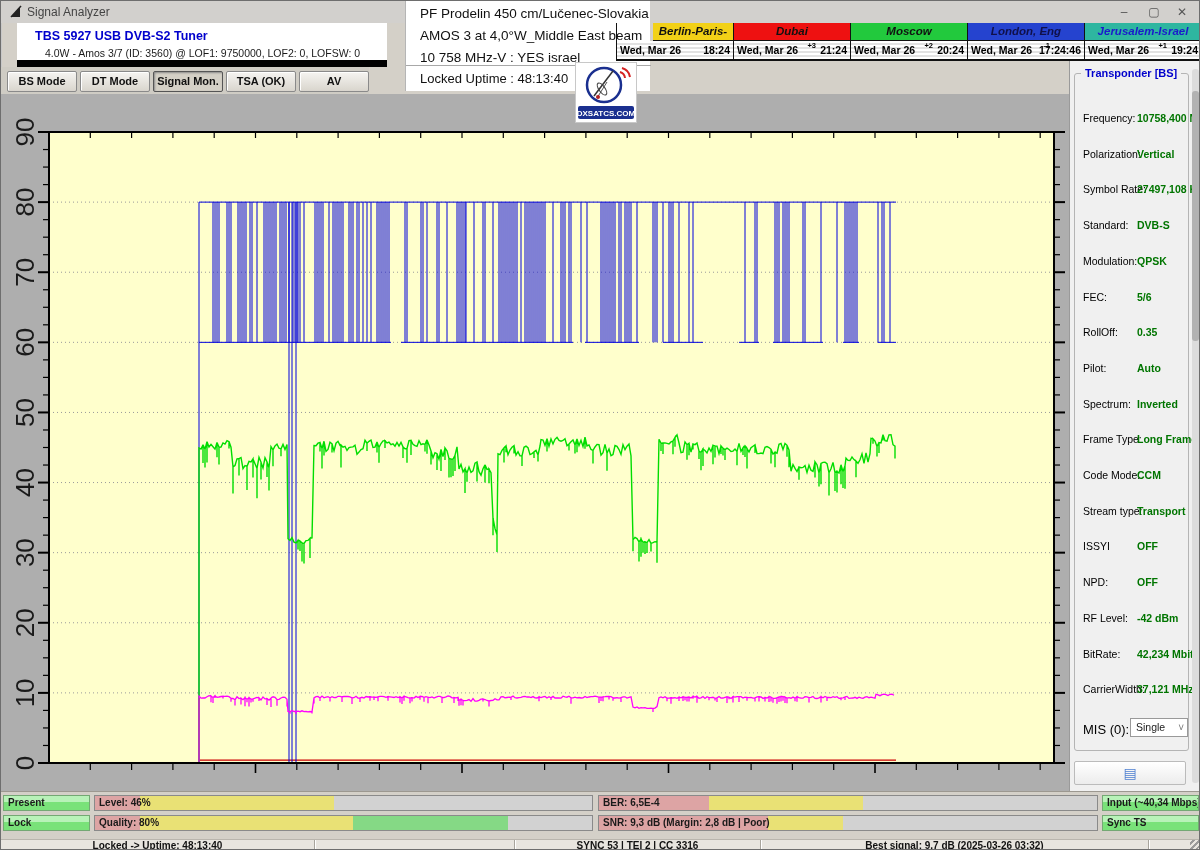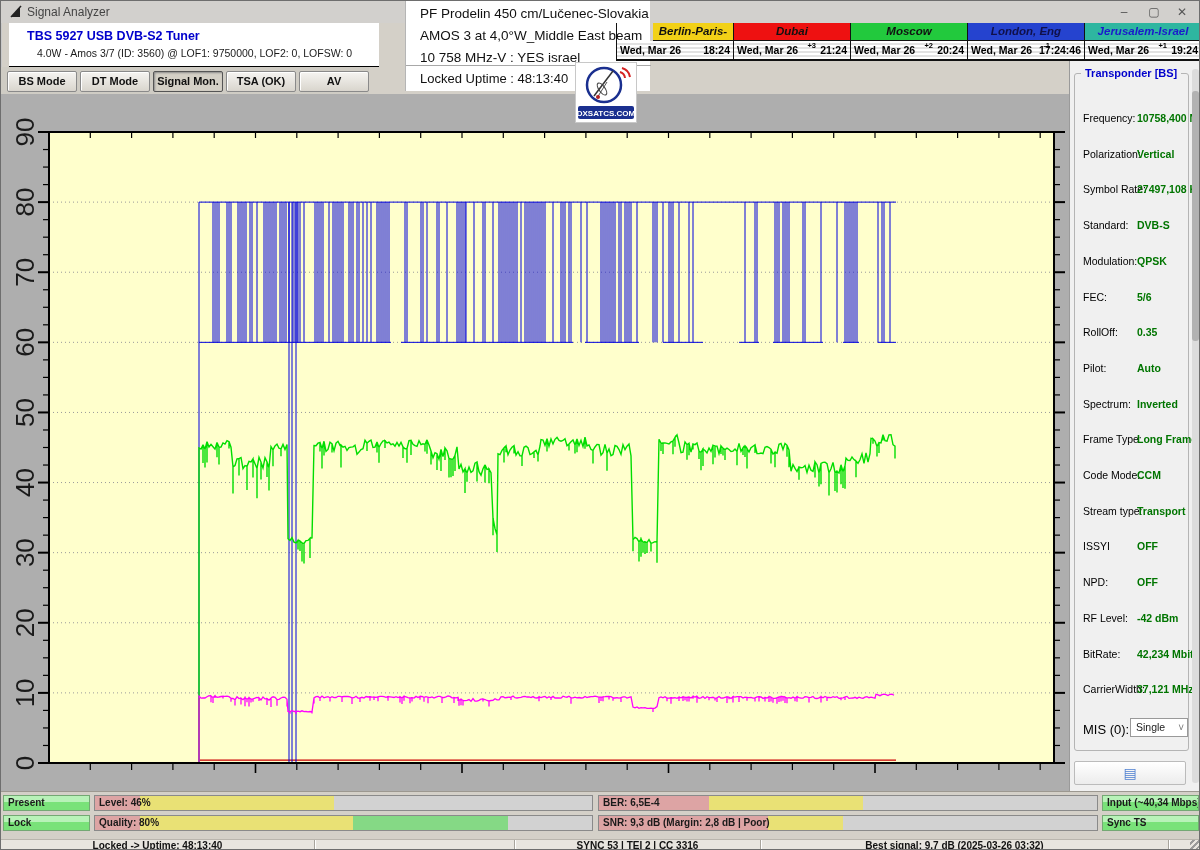--- a/index.html
+++ b/index.html
@@ -9,22 +9,22 @@
 
   
   #titlebar { position:absolute; left:0; top:0; width:1200px; height:22px; background:#d2d0cd; }
   #titlebar .ttl { position:absolute; left:26px; top:4px; font-size:12px; color:#444; }
   #app-icon { position:absolute; left:8px; top:4px; }
   .winbtn { position:absolute; top:2px; width:26px; height:18px; text-align:center; font-size:12px;
             color:#555; line-height:18px; cursor:default; }
   #btn-min{ right:64px; } #btn-max{ right:34px; } #btn-close{ right:6px; }
 
   
-  #tuner-panel { position:absolute; left:8px; top:22px; width:370px; height:44px; background:#fff;
-                 border-bottom:1px solid #000000; }
+  #tuner-panel { position:absolute; left:16px; top:22px; width:370px; height:44px; background:#fff;
+                 border-bottom:7px solid #000000; }
   #tuner-title { position:absolute; left:18px; top:6px; font-size:12.5px; font-weight:bold; color:#0000cc; }
   #tuner-sub   { position:absolute; left:28px; top:24px; font-size:10.5px; color:#1a1a1a; }
 
   
   #tabstrip { position:absolute; left:0; top:66px; width:368px; height:27px; background:#cfccc4; }
   .tab { position:absolute; top:4px; height:21px; width:70px; font-size:11px; font-weight:bold;
          color:#111; text-align:center; line-height:19px; background:linear-gradient(#f5f4f1,#d9d5cd);
          border:1px solid #8a8a8a; border-radius:2px; box-shadow:1px 1px 0 #fff inset; }
   .tab.active { background:#d4d0c6; box-shadow:inset 1px 1px 2px #8b8b8b; border:1px solid #555; }
 
@@ -432,16 +432,16 @@
       <div class="bar solidgreen" style="left: 1101px; top: 23px; width: 97px; padding-left: 48px;">
         <div class="lbl">Sync TS</div>
       </div>
     </div>
 
   <div id="statusbar">
     <div id="grip"></div>
   <div class="st-seg" style="left: 0px; width: 314px;">Locked -&gt; Uptime: 48:13:40</div>
       <div class="st-seg" style="left: 342px; width: 172px;"></div>
       <div class="st-seg" style="left: 514px; width: 246px;">SYNC 53 | TEI 2 | CC 3316</div>
-      <div class="st-seg" style="left: 740px; width: 428px;">Best signal: 9,7 dB (2025-03-26 03:32)</div>
+      <div class="st-seg" style="left: 760px; width: 388px;">Best signal: 9,7 dB (2025-03-26 03:32)</div>
     </div>
 
 </div>
 
 </body></html>

